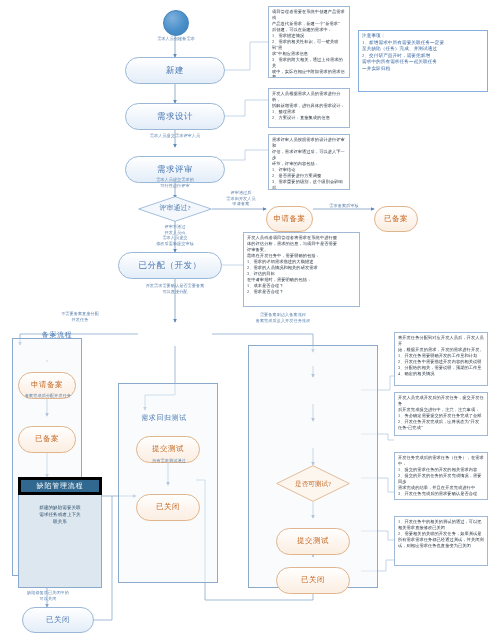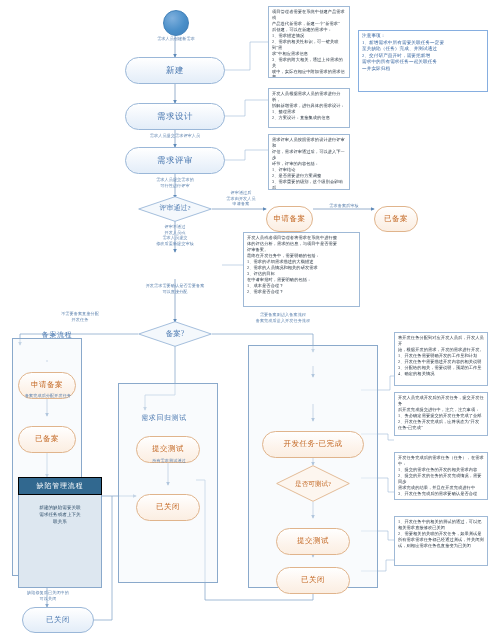--- a/index.html
+++ b/index.html
@@ -39,21 +39,21 @@
   .note.tip{border:1px solid #86aee0;color:#2f5f9c;}
 
   
   .group{position:absolute;box-sizing:border-box;border:1px solid #8aa9cb;
          background:rgba(244,248,252,.55);}
   .group-title{position:absolute;font-size:7px;color:#4a78b0;text-align:center;
                width:100%;letter-spacing:.6px;}
 
   .banner{position:absolute;box-sizing:border-box;background:#31688f;color:#ffffff;
           font-size:7px;display:flex;align-items:center;justify-content:center;
-          letter-spacing:.8px;border:1px solid #000000;}
+          letter-spacing:.8px;border:3px solid #000000;}
   .banner-body{position:absolute;box-sizing:border-box;background:#dde7f0;
           border:1px solid #8aa9cb;border-top:none;color:#2a4a66;font-size:4.6px;
           line-height:1.5;text-align:center;padding:10px 8px;white-space:pre-line;}
 </style>
 </head>
 <body>
 
 <div id="canvas">
 
   <svg class="wires" viewBox="0 0 493 643">
@@ -125,21 +125,21 @@
   </svg>
 
   <div class="start-circle" style="left:163px;top:10px;width:24px;height:24px;"></div>
   <div class="elabel" style="left:128px;top:36px;width:96px;">需求人员创建新需求</div>
 
   <div class="node rrect" style="left:125px;top:103px;width:100px;height:27px;">需求设计</div>
 
   <div class="node rrect" style="left:125px;top:57px;width:100px;height:27px;">新建</div>
   <div class="elabel" style="left:112px;top:133px;width:126px;">需求人员提交需求评审人员</div>
 
-  <div class="node rrect" style="left:125px;top:147px;width:100px;height:27px;">需求评审</div>
+  <div class="node rrect" style="left:125px;top:156px;width:100px;height:27px;">需求评审</div>
   <div class="elabel" style="left:122px;top:177px;width:106px;">需求人员提交需求的
 可行性进行评审</div>
 
   <div class="node diamond" style="left:138px;top:196px;width:74px;height:26px;">
     <svg class="dshape" viewBox="0 0 74 26" preserveAspectRatio="none">
       <polygon points="37,0.7 73.3,13 37,25.3 0.7,13" fill="#f4f8fc" stroke="#9ab7d8" stroke-width="0.9"></polygon>
     </svg>
     <span>评审通过?</span>
   </div>
 
@@ -151,30 +151,25 @@
 
   <div class="elabel" style="left:315px;top:203px;width:58px;">需求备案后审核</div>
 
   <div class="node rrect orange" style="left:374px;top:196px;width:44px;height:26px;font-size:7.5px;">已备案</div>
 
   <div class="elabel" style="left:128px;top:224px;width:94px;">评审不通过
 开发人员或
 需求人员提交
 修改后重新提交审核</div>
 
+  <div class="node rrect" style="left:118px;top:252px;width:104px;height:27px;">已分配（开发）</div>
 
   <div class="elabel" style="left:110px;top:283px;width:130px;">开发需求需要确认是否需要备案
 可以直接分配</div>
 
-  <div class="node diamond" style="left:138px;top:321px;width:74px;height:26px;font-size:7.5px;">
-    <svg class="dshape" viewBox="0 0 74 26" preserveAspectRatio="none">
-      <polygon points="37,0.7 73.3,13 37,25.3 0.7,13" fill="#f4f8fc" stroke="#9ab7d8" stroke-width="0.9"></polygon>
-    </svg>
-    <span>备案?</span>
-  </div>
 
   <div class="elabel" style="left:26px;top:311px;width:108px;">不需要备案直接分配
 开发任务</div>
   <div class="elabel" style="left:222px;top:312px;width:122px;">需要备案则进入备案流程
 备案完成后进入开发任务流程</div>
 
   <div class="group" style="left:12px;top:338px;width:70px;height:238px;"></div>
   <div class="group-title" style="left:12px;top:330px;width:90px;">备案流程</div>
 
   <div class="node rrect orange" style="left:18px;top:362px;width:58px;height:27px;font-size:7.5px;">申请备案</div>
@@ -193,21 +188,20 @@
   <div class="group" style="left:118px;top:383px;width:100px;height:200px;"></div>
   <div class="group-title" style="left:118px;top:413px;width:92px;">需求回归测试</div>
 
   <div class="node rrect orange" style="left:136px;top:426px;width:64px;height:27px;font-size:7.5px;">提交测试</div>
   <div class="elabel" style="left:128px;top:458px;width:82px;">所有需求测试通过</div>
   <div class="node rrect orange" style="left:136px;top:484px;width:64px;height:27px;font-size:7.5px;">已关闭</div>
 
   <div class="group" style="left:248px;top:345px;width:130px;height:243px;"></div>
 
 
-  <div class="node rrect orange" style="left:262px;top:421px;width:102px;height:27px;font-size:7.5px;">开发任务-已完成</div>
 
   <div class="node diamond" style="left:276px;top:465px;width:74px;height:37px;font-size:6.6px;">
     <svg class="dshape" viewBox="0 0 74 37" preserveAspectRatio="none">
       <polygon points="37,0.7 73.3,18.5 37,36.3 0.7,18.5" fill="#fdf6ef" stroke="#e0b48c" stroke-width="0.9"></polygon>
     </svg>
     <span style="color:#c2651f;padding:0 12px;">是否可测试?</span>
   </div>
 
   <div class="node rrect orange" style="left:276px;top:518px;width:74px;height:27px;font-size:7.5px;">提交测试</div>
 

